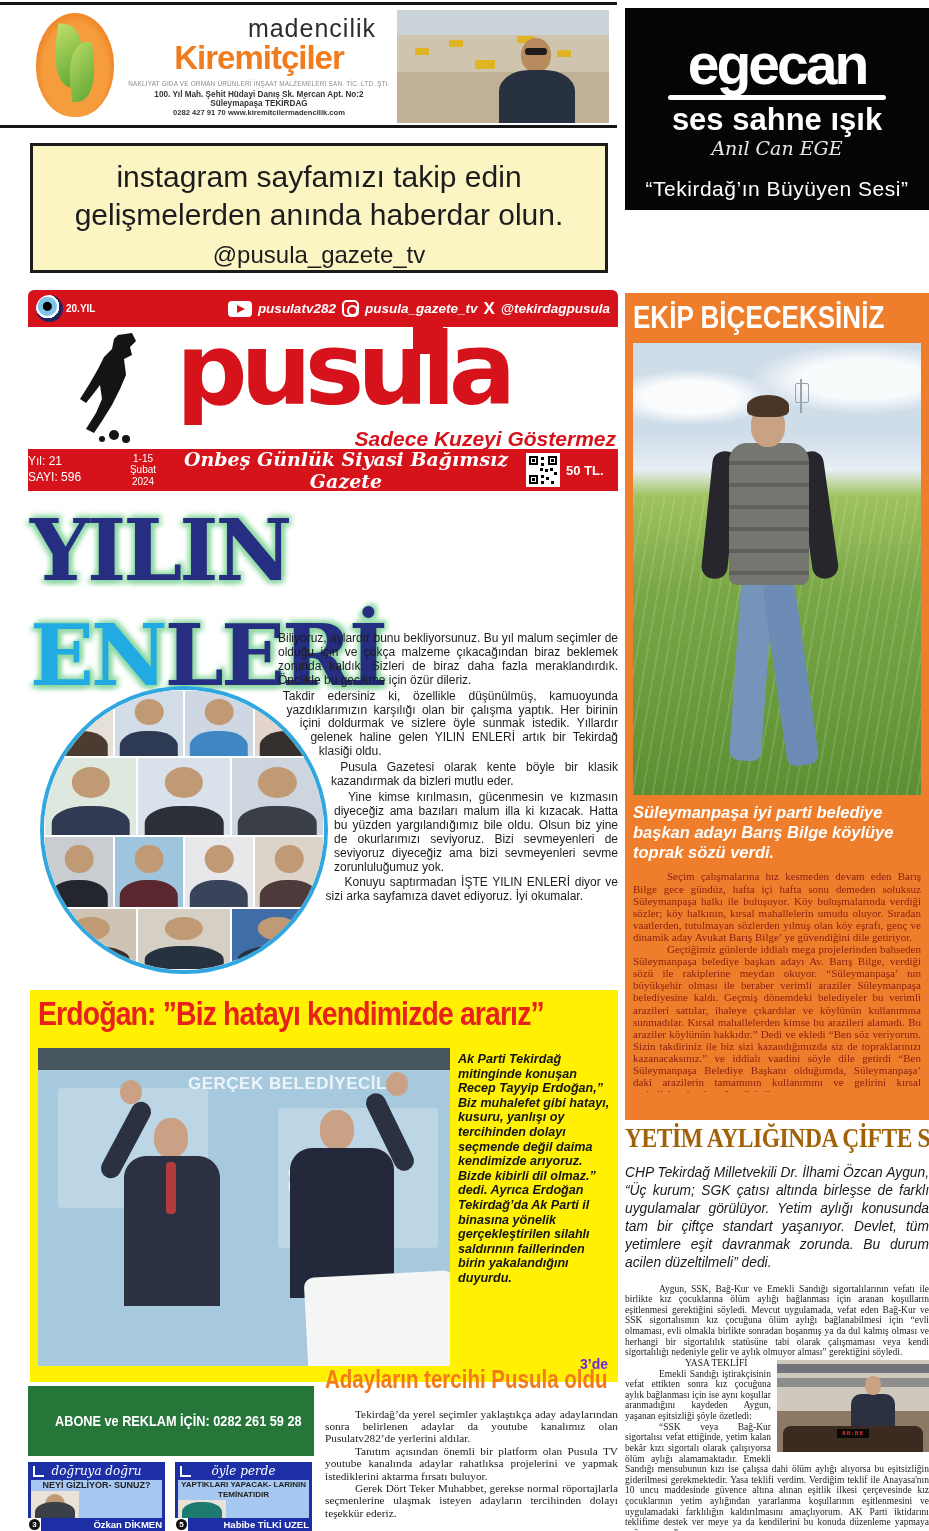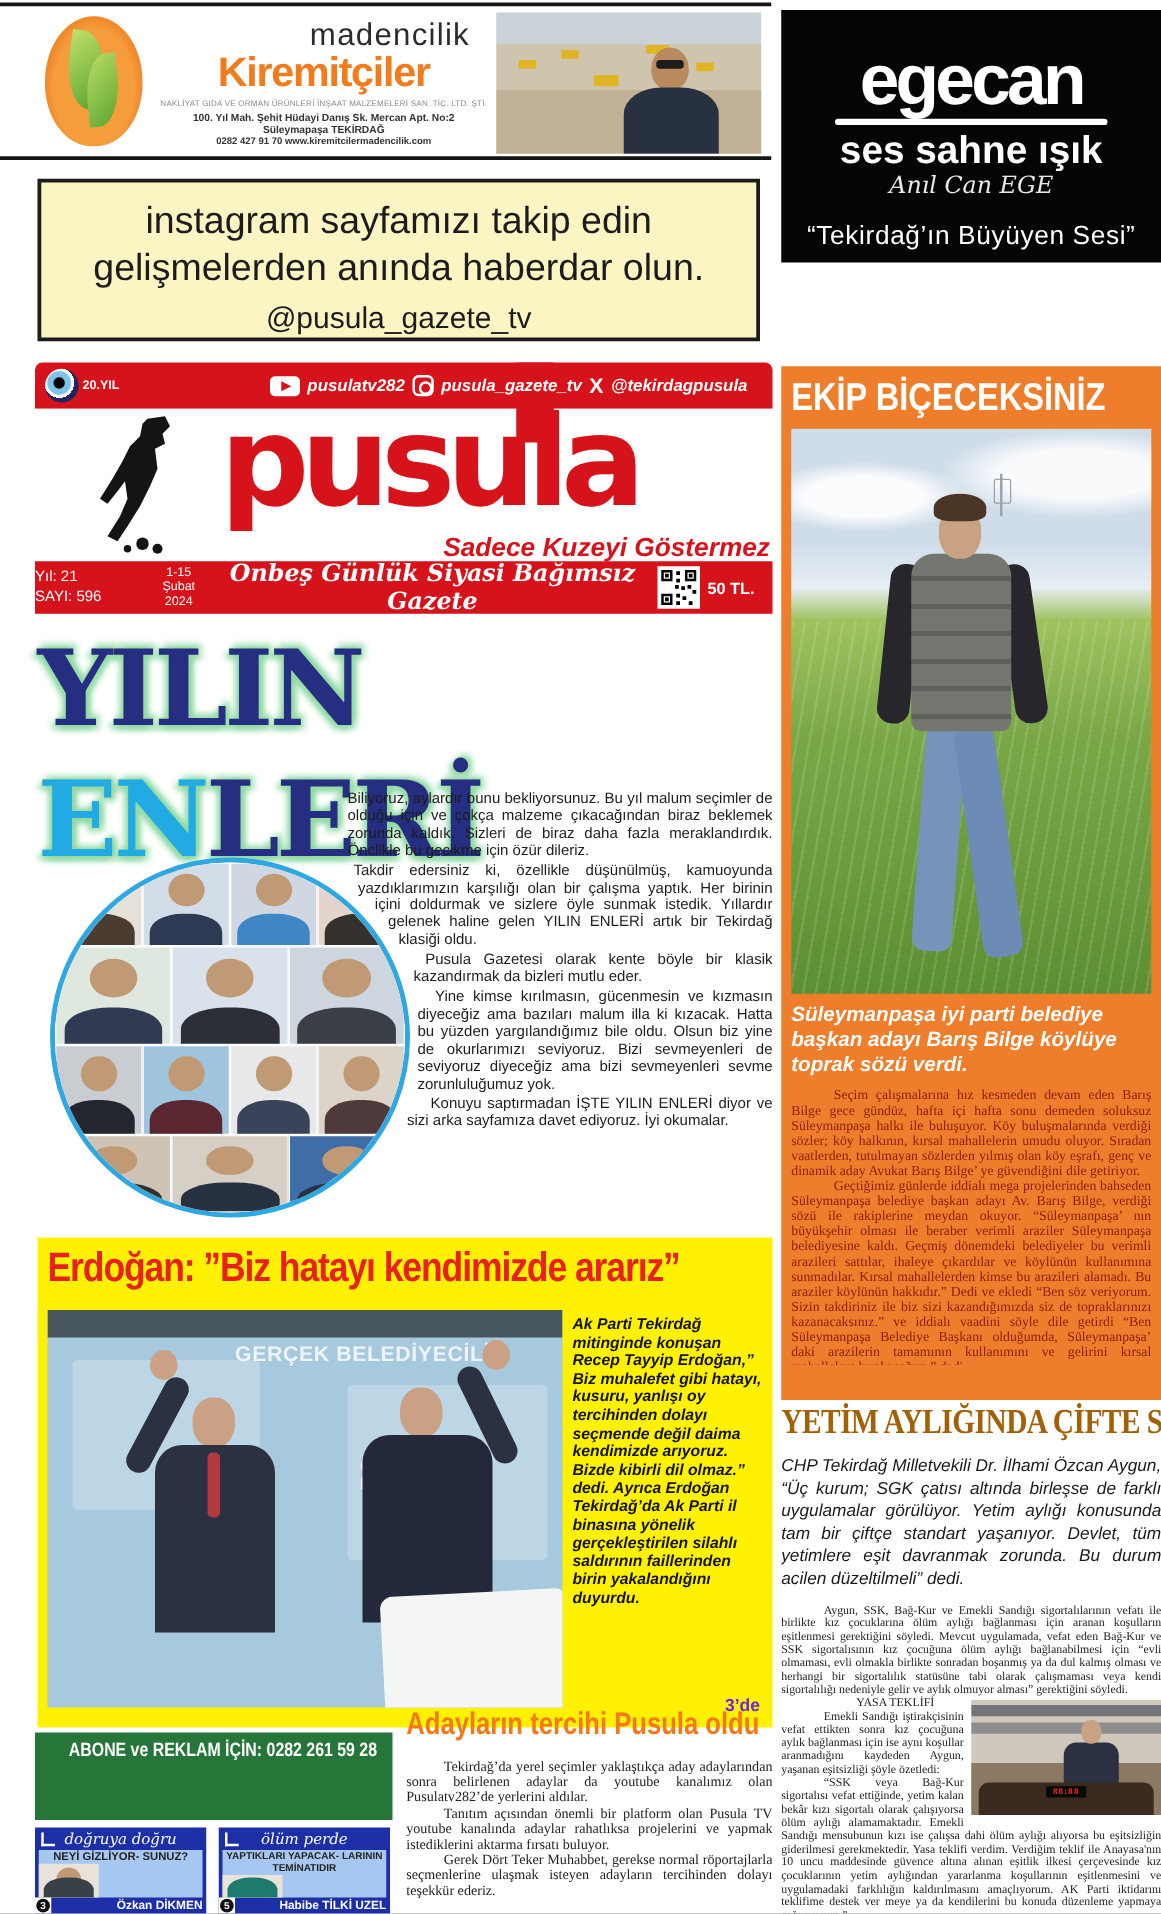--- a/index.html
+++ b/index.html
@@ -47,21 +47,21 @@
   #insta-banner .l:first-child{margin-top:12px;}
   #insta-handle{font-size:24px;margin-top:8px;}
 
   
   #masthead{position:absolute;left:28px;top:290px;width:590px;height:201px;}
   #mast-top{position:relative;height:37px;background:#d6121b;border-radius:6px 6px 0 0;}
   #needle{position:absolute;left:385px;top:0;width:30px;height:64px;background:#d6121b;z-index:1;}
   #eye-logo{position:absolute;left:8px;top:5px;width:27px;height:27px;border-radius:50%;
     background:radial-gradient(circle at 42% 42%,#000 0 4px,#7ec3e8 5px 9px,#fff 10px 12px,#23235e 12px);}
   #year-badge{position:absolute;left:38px;top:13px;font-size:10px;font-weight:bold;color:#fff;z-index:2;}
-  #mast-social{position:absolute;right:20px;top:0;height:37px;display:flex;align-items:center;gap:6px;z-index:2;color:#fff;}
+  #mast-social{position:absolute;right:8px;top:0;height:37px;display:flex;align-items:center;gap:6px;z-index:2;color:#fff;}
   .soc-handle{font-size:13.5px;font-weight:bold;font-style:italic;}
   #yt-icon{position:relative;width:24px;height:16px;background:#fff;border-radius:4px;}
   #yt-icon::after{content:"";position:absolute;left:9px;top:4px;border-left:8px solid #d6121b;border-top:4px solid transparent;border-bottom:4px solid transparent;}
   #ig-icon{position:relative;width:17px;height:17px;border:2px solid #fff;border-radius:5px;}
   #ig-icon::after{content:"";position:absolute;left:3px;top:3px;width:7px;height:7px;border:2px solid #fff;border-radius:50%;}
   #x-icon{font-size:17px;font-weight:900;}
   #mast-mid{position:relative;height:122px;background:#fff;}
   #ataturk{position:absolute;left:28px;top:2px;}
   #pusula-logo{position:absolute;left:148px;top:-12px;font-size:100px;font-weight:bold;color:#d6121b;
     letter-spacing:-7px;font-family:"DejaVu Sans",sans-serif;line-height:1.1;}
@@ -135,21 +135,21 @@
   .figure .suit{position:absolute;width:96px;height:150px;border-radius:22px 22px 0 0;background:#2b3140;}
   .figure .arm{position:absolute;width:20px;height:84px;border-radius:10px;background:#2b3140;}
   .figure .hand{position:absolute;width:22px;height:24px;border-radius:50%;background:#caa184;}
   .figure .tie{position:absolute;width:10px;height:52px;background:#b23a3c;border-radius:4px;}
   #erdogan-photo .podium{position:absolute;right:-6px;bottom:-4px;width:150px;height:96px;background:#f4f6f5;border-radius:10px 10px 0 0;transform:rotate(-3deg);}
   #erdogan-text{position:absolute;left:428px;top:62px;width:156px;font-size:12.6px;font-weight:bold;font-style:italic;line-height:1.16;color:#141414;}
   #erdogan-ref{position:absolute;right:10px;bottom:10px;color:#6d28d9;font-weight:bold;font-size:14px;}
 
   
   #abone-banner{position:absolute;left:28px;top:1386px;width:286px;height:70px;background:#26763a;
-    color:#fff;font-weight:bold;font-size:15.5px;text-align:center;padding-top:6px;}
+    color:#fff;font-weight:bold;font-size:15.5px;text-align:center;padding-top:26px;}
   #abone-banner .cond{transform:scaleX(.82);transform-origin:50% 50%;}
   .colcard{position:absolute;top:1462px;width:137px;height:69px;background:#1d2fa6;overflow:hidden;}
   #colcard-0{left:28px;} #colcard-1{left:175px;}
   .colcard .hdr{position:relative;height:18px;color:#fff;font-family:"DejaVu Serif",serif;font-style:italic;
     font-size:12px;text-align:center;line-height:18px;}
   .colcard .hdr::before{content:"";position:absolute;left:5px;top:4px;width:9px;height:9px;border-left:2px solid #fff;border-bottom:2px solid #fff;}
   .colcard .bodyrow{position:absolute;left:3px;top:18px;right:3px;height:38px;background:#a6c8f0;display:flex;flex-direction:column;}
   .colcard .ttl{flex:1;font-size:9px;font-weight:bold;color:#222;text-align:center;align-self:center;line-height:1.25;padding:0 2px;}
   .colcard .pic{width:48px;height:38px;position:relative;overflow:hidden;background:#e9e2d8;}
   .colcard .pic::before{content:"";position:absolute;left:50%;top:3px;width:20px;height:20px;border-radius:50%;background:#c09a74;transform:translateX(-50%);}
@@ -389,21 +389,21 @@
     <div class="bodyrow">
       <div class="ttl" data-name="column-title">NEYİ GİZLİYOR- SUNUZ?</div>
       <div class="pic" style="--suit:#3a4048;" data-name="columnist-photo"></div>
     </div>
     <div class="nm" data-name="columnist-name">Özkan DİKMEN</div>
     <div class="num" data-name="column-number-badge">
         <span>3</span>
       </div>
   </div>
   <div class="colcard" id="colcard-1" data-name="columnist-card-uzel">
-    <div class="hdr" data-name="column-header">ölüm perde</div>
+    <div class="hdr" data-name="column-header">öyle perde</div>
     <div class="bodyrow">
       <div class="ttl" style="font-size:8px;" data-name="column-title">YAPTIKLARI YAPACAK- LARININ TEMİNATIDIR</div>
       <div class="pic" style="--suit:#1d7a6e;" data-name="columnist-photo"></div>
     </div>
     <div class="nm" data-name="columnist-name">Habibe TİLKİ UZEL</div>
     <div class="num" data-name="column-number-badge">
         <span>5</span>
       </div>
   </div>
 

